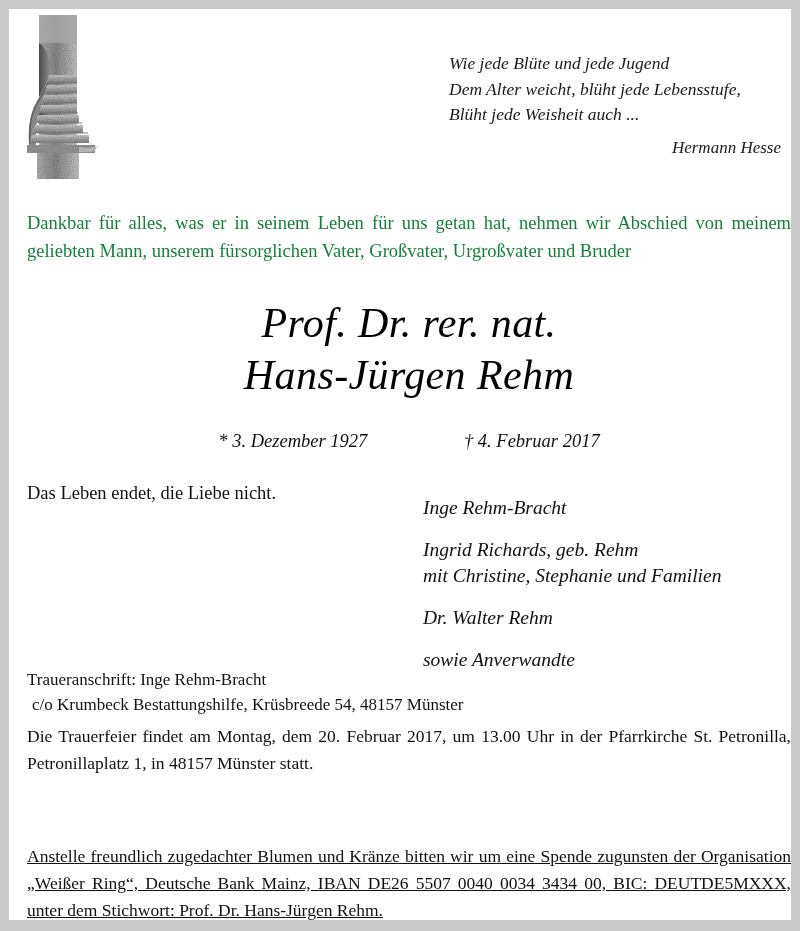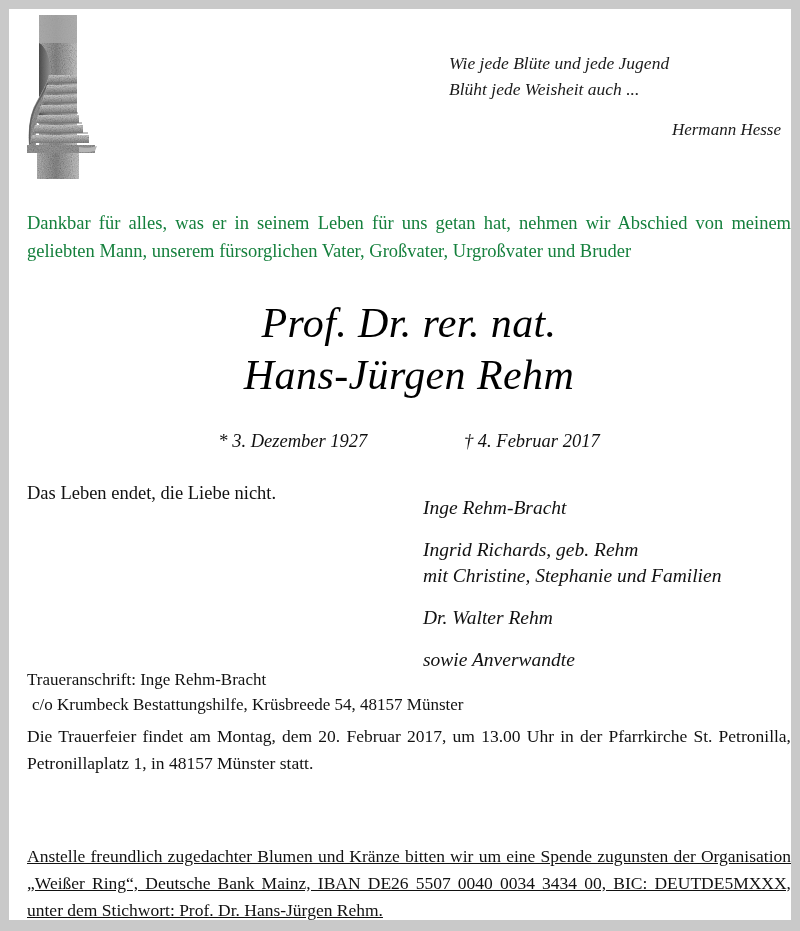--- a/index.html
+++ b/index.html
@@ -55,21 +55,21 @@
     line-height: 25.5px;
     color: #1a1a1a;
     white-space: nowrap;
   }
   #poem-attribution {
     font-style: italic;
     font-size: 17px;
     line-height: 22px;
     color: #1a1a1a;
     text-align: right;
-    margin-top: 17px;
+    margin-top: 9px;
     padding-right: 18px;
   }
 
   
   #intro-paragraph {
     position: absolute;
     left: 18px;
     top: 200px;
     width: 764px;
     font-size: 18.5px;
@@ -219,20 +219,21 @@
         </g>
 
         <path d="M10 132 L78 132 L78 140 L10 140 Z" fill="#9d9d9d" filter="url(#rough)"></path>
         <path d="M20 140 L62 140 L62 166 L20 166 Z" fill="url(#wallGrad)" filter="url(#rough)"></path>
         <path d="M62 134 Q72 136 80 133 L78 138 Q70 140 62 139 Z" fill="#b5b5b5"></path>
       </svg>
     </div>
 
     <div id="poem-block">
       <div class="poem-line">Wie jede Blüte und jede Jugend</div>
+      <div class="poem-line">Dem Alter weicht, blüht jede Lebensstufe,</div>
       <div class="poem-line">Blüht jede Weisheit auch ...</div>
       <div id="poem-attribution">Hermann Hesse</div>
     </div>
 
     <div id="intro-paragraph">Dankbar für alles, was er in seinem Leben für uns getan hat, nehmen wir Abschied von meinem geliebten Mann, unserem fürsorglichen Vater, Großvater, Urgroßvater und Bruder</div>
 
     <div id="name-block">
       <div class="name-line">Prof. Dr. rer. nat.</div>
       <div class="name-line">Hans-Jürgen Rehm</div>
     </div>

